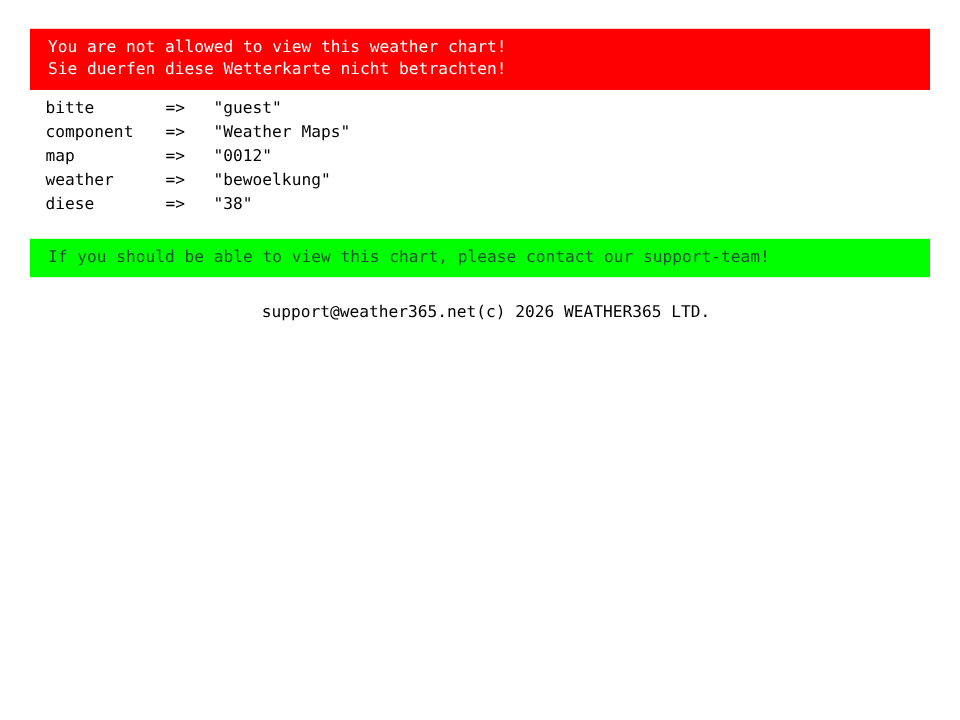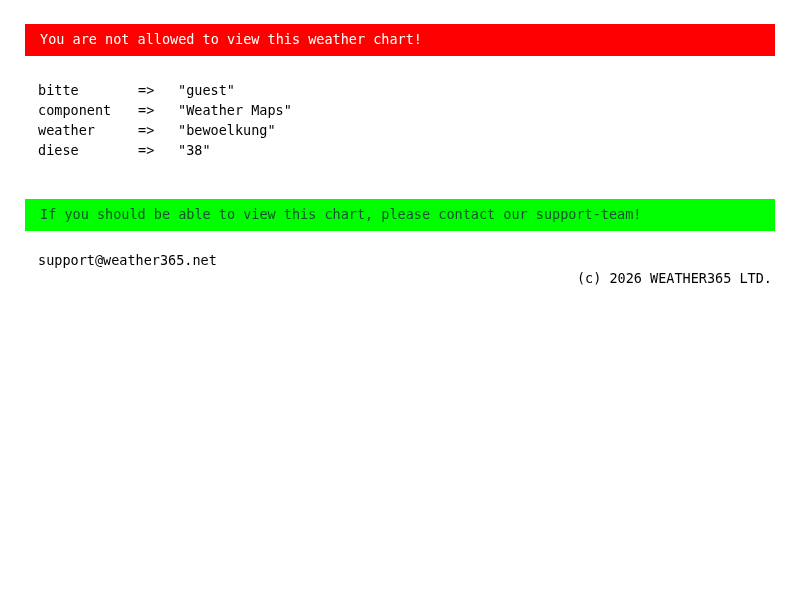--- a/index.html
+++ b/index.html
@@ -65,46 +65,51 @@
   }
   .footer {
     position: absolute;
     top: 251px;
     left: 38px;
     width: 734px;
     display: flex;
     justify-content: center;
     line-height: 18px;
     white-space: pre;
-    flex-direction: column;
   }
   .footer-right {
     text-align: right;
   }
 </style>
 </head>
 <body>
 
 <div class="page">
 
   <div class="banner banner-error">
     <div class="line">You are not allowed to view this weather chart!</div>
+    <div class="line">Sie duerfen diese Wetterkarte nicht betrachten!</div>
   </div>
 
   <table class="params">
     <tbody>
       <tr>
         <td class="key">bitte</td>
         <td class="arrow">=&gt;</td>
         <td class="val">"guest"</td>
       </tr>
       <tr>
         <td class="key">component</td>
         <td class="arrow">=&gt;</td>
         <td class="val">"Weather Maps"</td>
+      </tr>
+      <tr>
+        <td class="key">map</td>
+        <td class="arrow">=&gt;</td>
+        <td class="val">"0012"</td>
       </tr>
       <tr>
         <td class="key">weather</td>
         <td class="arrow">=&gt;</td>
         <td class="val">"bewoelkung"</td>
       </tr>
       <tr>
         <td class="key">diese</td>
         <td class="arrow">=&gt;</td>
         <td class="val">"38"</td>

